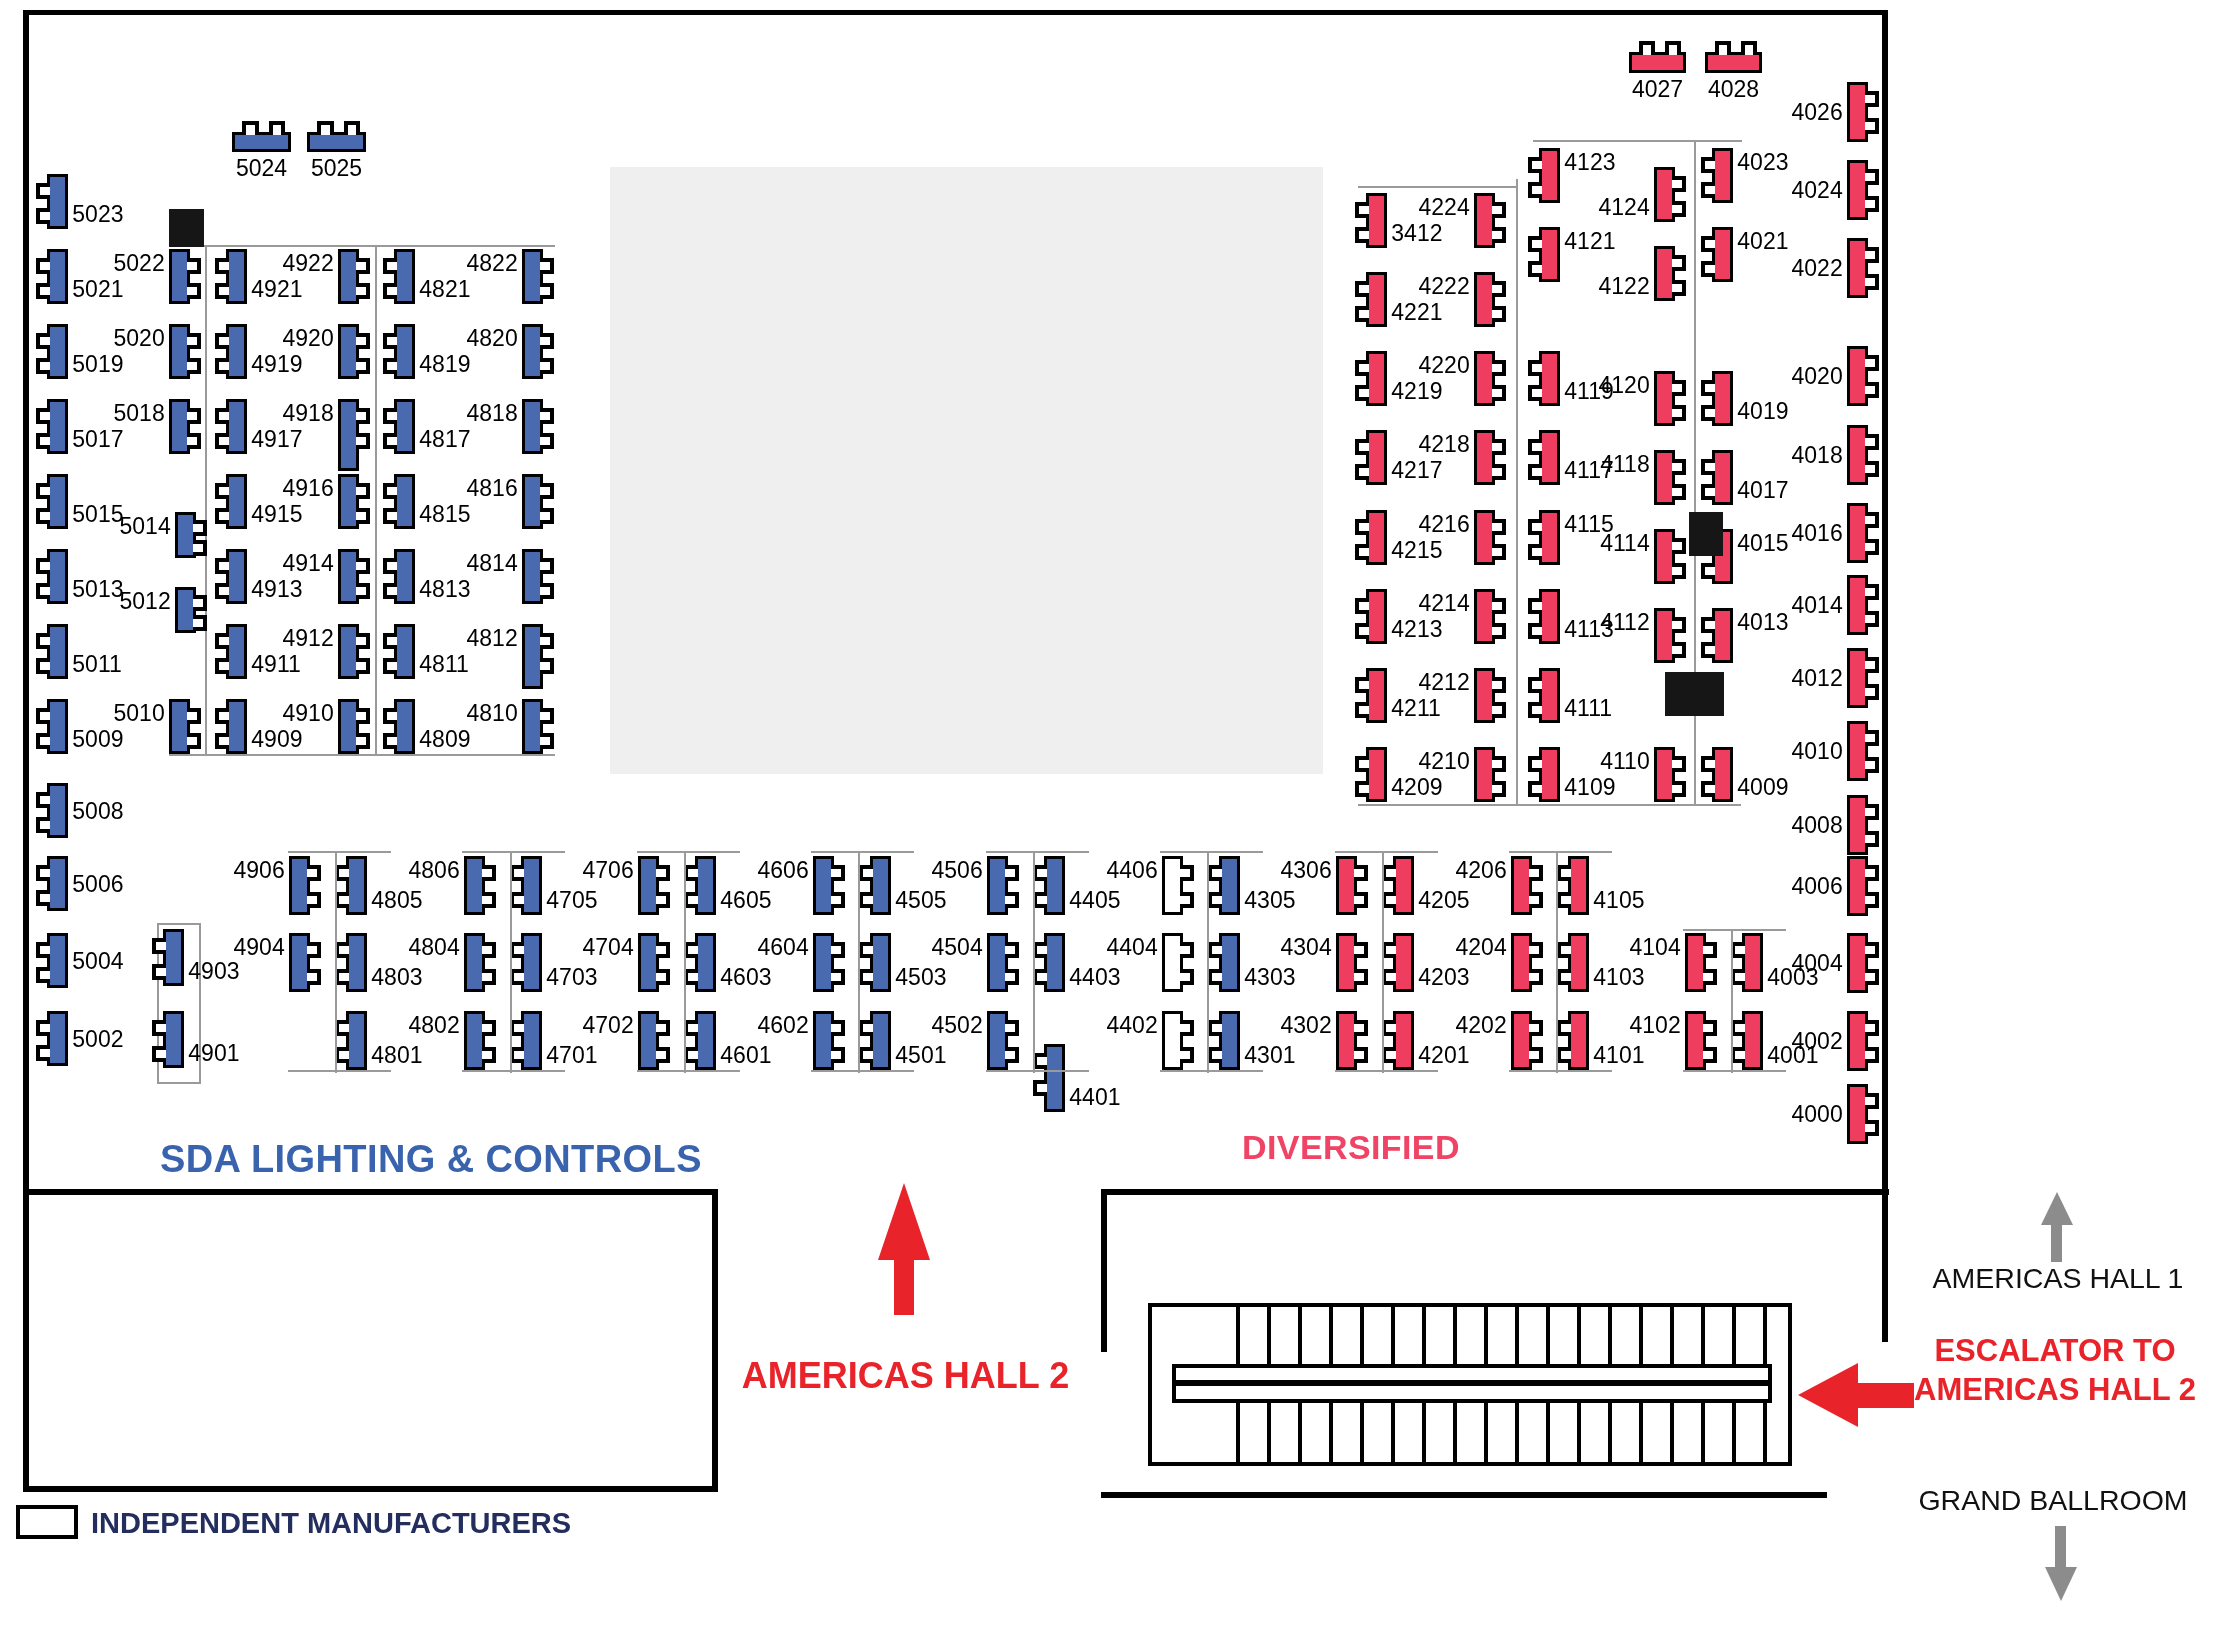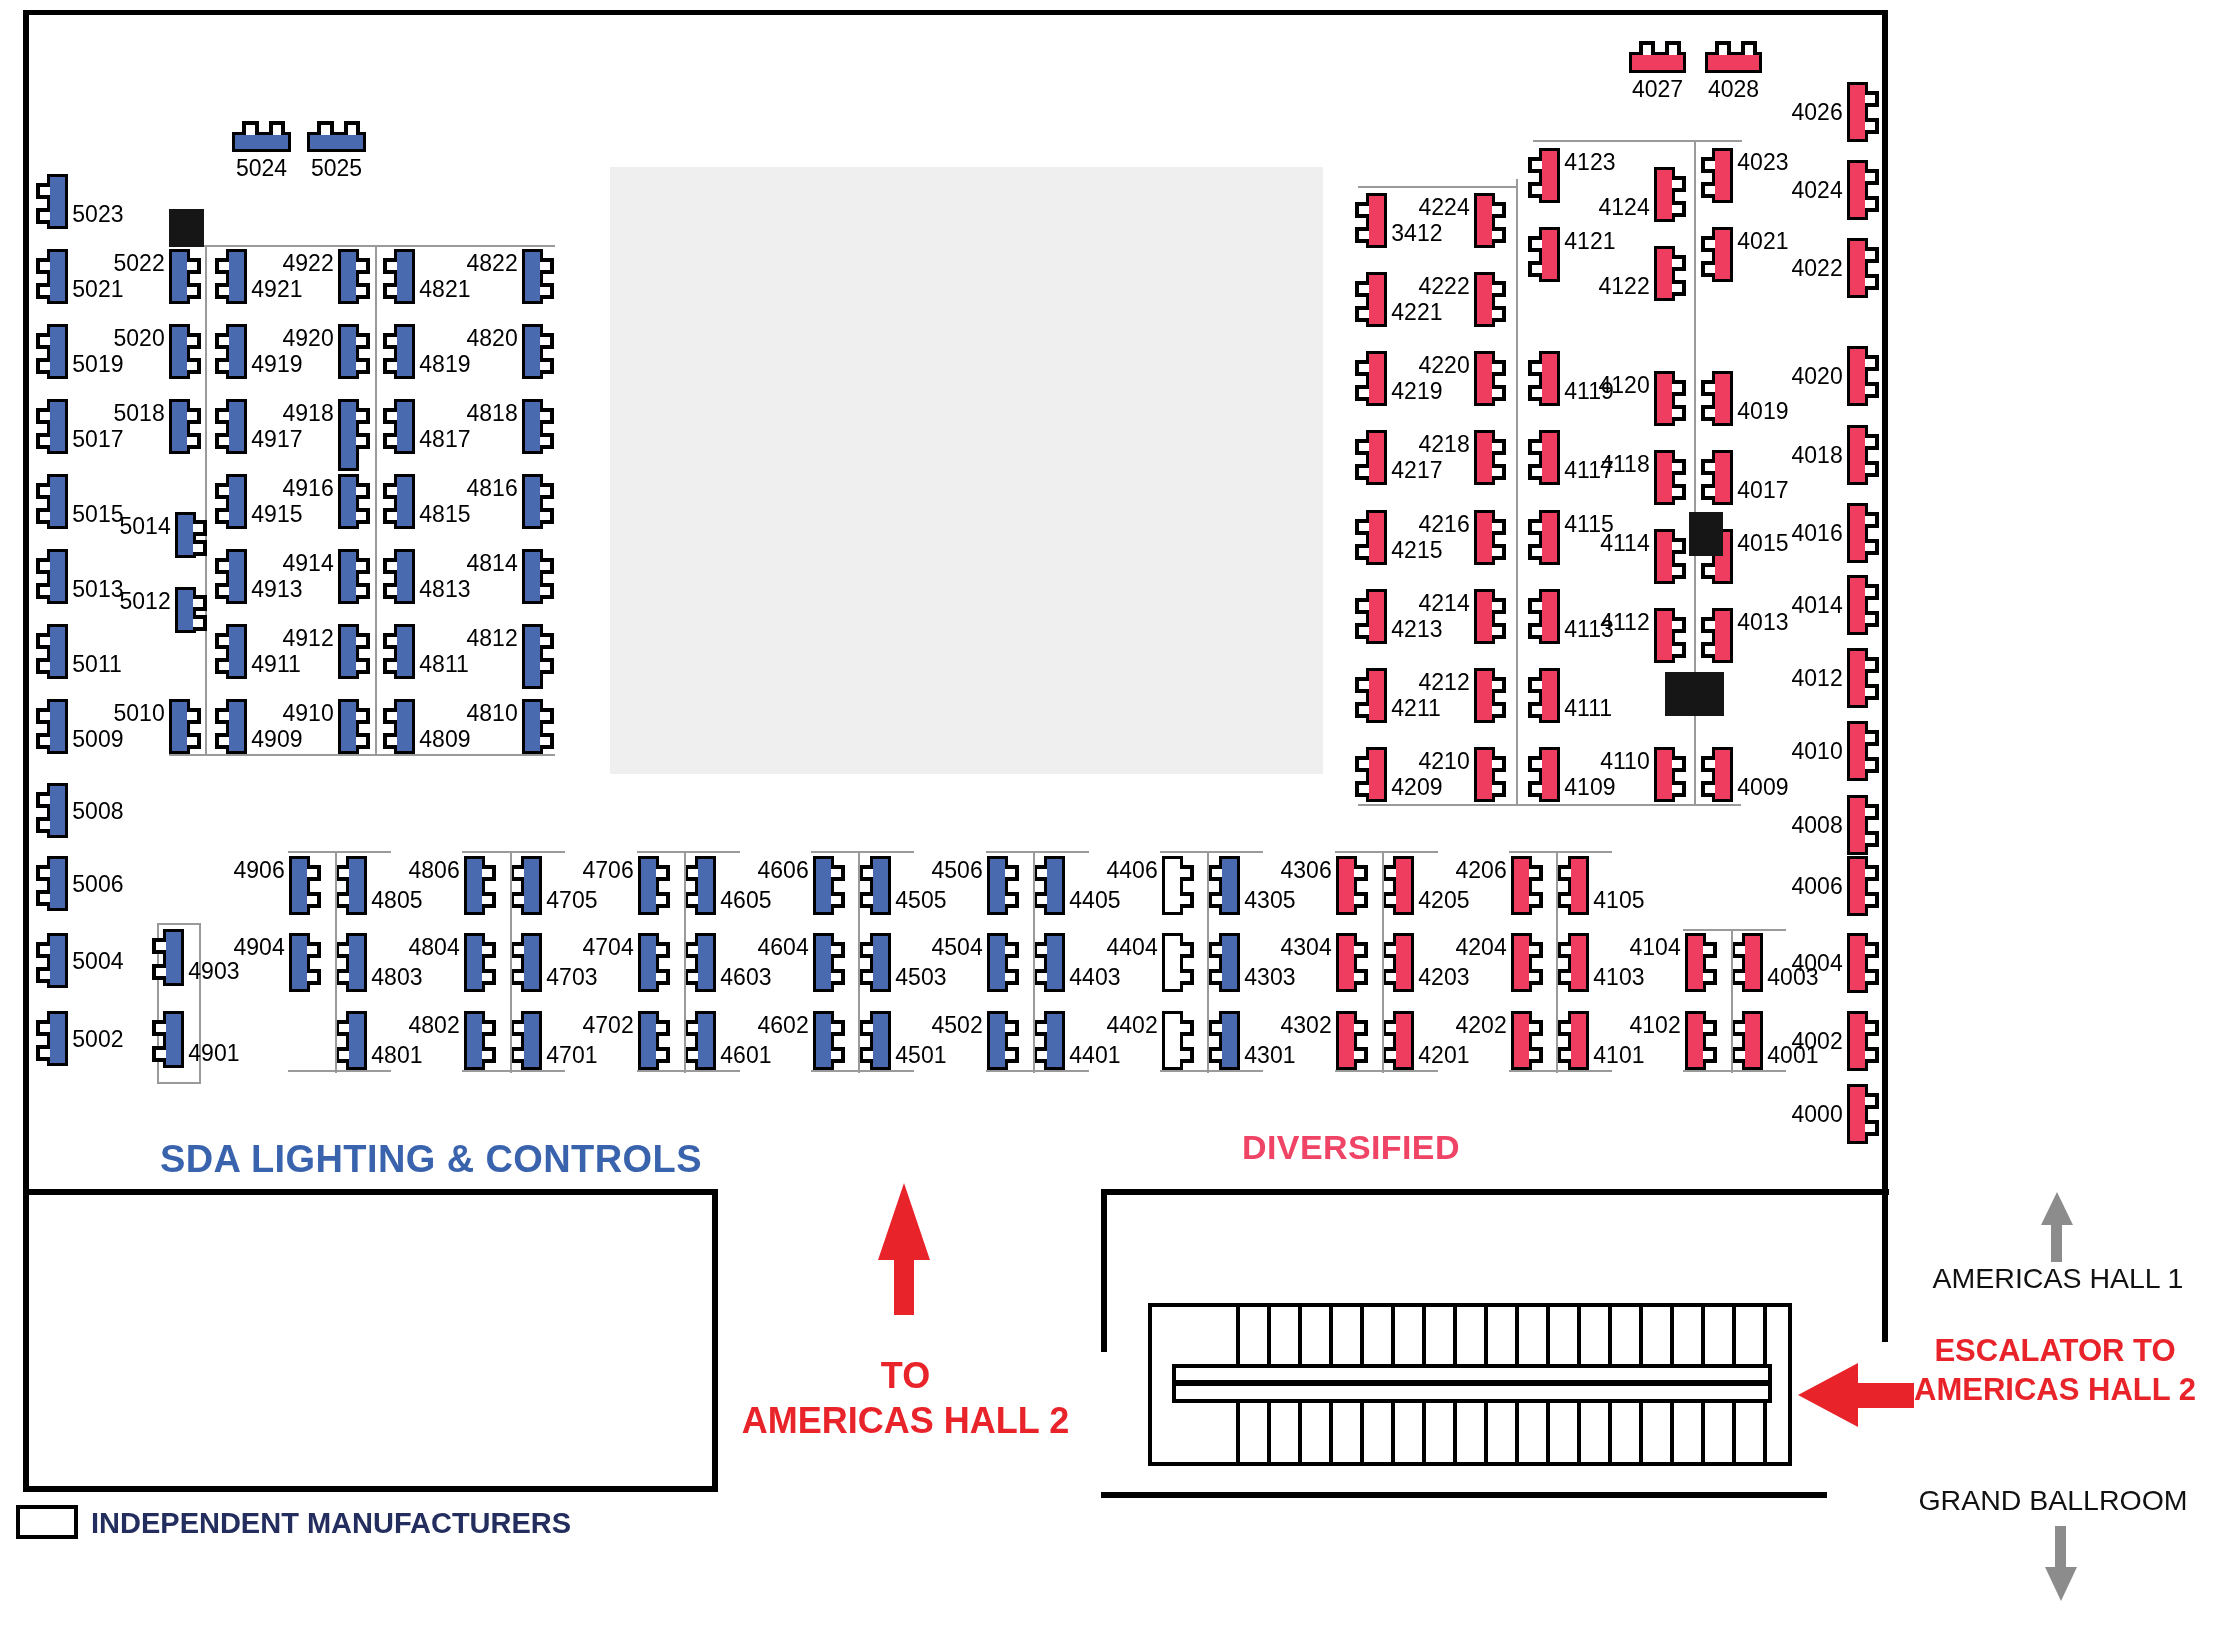--- a/index.html
+++ b/index.html
@@ -541,21 +541,21 @@
       <div class="booth blue" style="left: 870px; top: 1011px; width: 21px; height: 59px;">
         <div class="tab l" style="top: 5.7px;"></div>
         <div class="tab l" style="top: 33px;"></div>
         <span class="blabel ls-rb">4501</span>
       </div>
       <div class="booth blue" style="left: 987px; top: 1011px; width: 21px; height: 59px;">
         <div class="tab r" style="top: 5.7px;"></div>
         <div class="tab r" style="top: 33px;"></div>
         <span class="blabel ls-lt">4502</span>
       </div>
-      <div class="booth blue" style="left: 1044px; top: 1011px; width: 21px; height: 59px;">
+      <div class="booth blue" style="left: 1044px; top: 1044px; width: 21px; height: 68px;">
         <div class="tab l" style="top: 5.7px;"></div>
         <div class="tab l" style="top: 33px;"></div>
         <span class="blabel ls-rb">4401</span>
       </div>
       <div class="booth white" style="left: 1162px; top: 1011px; width: 21px; height: 59px;">
         <div class="tab r" style="top: 5.7px;"></div>
         <div class="tab r" style="top: 33px;"></div>
         <span class="blabel ls-lt">4402</span>
       </div>
       <div class="booth blue" style="left: 1219px; top: 1011px; width: 21px; height: 59px;">
@@ -894,21 +894,20 @@
       <div class="guide" style="left: 1683px; top: 929px; width: 103px; height: 2.4px;"></div>
       <div class="guide" style="left: 1683px; top: 1070px; width: 103px; height: 2.4px;"></div>
     </div>
 
   <div id="sda-label" class="section-label">SDA LIGHTING &amp; CONTROLS</div>
   <div id="diversified-label" class="section-label">DIVERSIFIED</div>
 
   <div class="tri" style="left:878px;top:1183px;border-left:26px solid transparent;border-right:26px solid transparent;border-bottom:77px solid var(--arrow-red);"></div>
   <div class="shaft" style="left:894px;top:1258px;width:19.6px;height:57px;background:var(--arrow-red);"></div>
   <div id="corridor-sign">
-    <div>TO</div>
     <div>AMERICAS HALL 2</div>
   </div>
 
   <div id="escalator">
     <div id="esc-rungs"></div>
     <div id="esc-band">
       <div id="esc-band-mid"></div>
     </div>
   </div>
 

